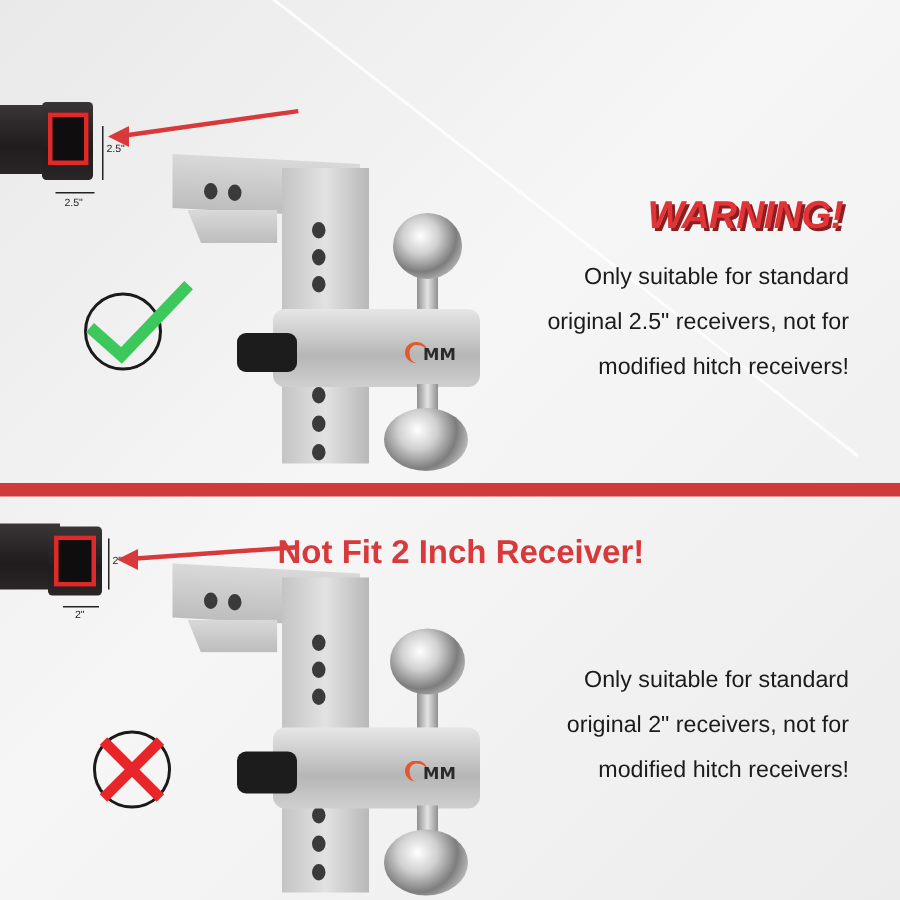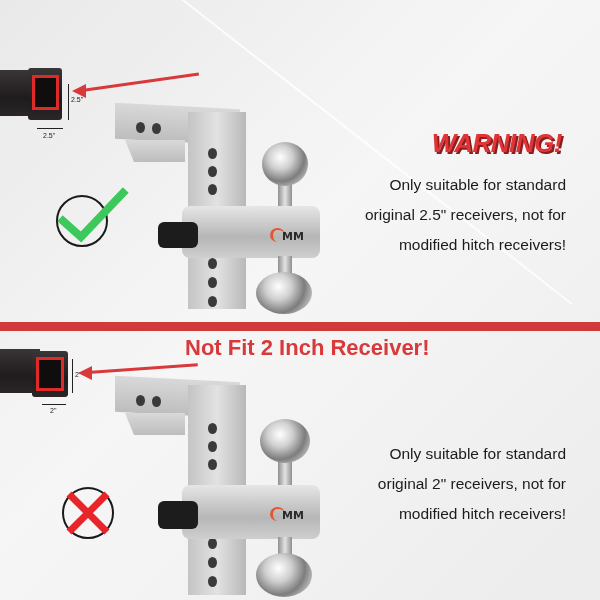--- a/index.html
+++ b/index.html
@@ -96,21 +96,21 @@
     <div class="tube" style="left:32px;top:2px;width:36px;height:46px;border-radius:3px;"></div>
     <div class="opening" style="left:36px;top:8px;width:28px;height:34px;"></div>
     <div class="dimline" style="left:72px;top:10px;width:1px;height:34px;"></div>
     <div class="dim" style="left:75px;top:22px;">2"</div>
     <div class="dimline" style="left:42px;top:55px;width:24px;height:1px;"></div>
     <div class="dim" style="left:50px;top:58px;">2"</div>
   </div>
 
   <div class="arrow" style="left:88px;top:40px;width:110px;transform:rotate(-4deg);transform-origin:left center;"></div>
   <div class="arrowhead" style="left:78px;top:35px;"></div>
-  <div class="headline" style="left:185px;top:4px;">Not Fit 2 Inch Receiver!</div>
+  <div class="headline" style="left:185px;top:24px;">Not Fit 2 Inch Receiver!</div>
 
   <div class="mount" style="left:110px;top:42px;width:230px;height:225px;">
     <div class="plate" style="left:5px;top:6px;width:125px;height:36px;transform:skewY(3deg);"></div>
     <div class="plate" style="left:15px;top:40px;width:60px;height:22px;clip-path:polygon(0 0,100% 0,100% 100%,15% 100%);"></div>
     <div class="hole" style="left:26px;top:22px;"></div>
     <div class="hole" style="left:42px;top:23px;"></div>
     <div class="shank" style="left:78px;top:12px;width:58px;height:210px;"></div>
     <div class="hole" style="left:98px;top:50px;"></div>
     <div class="hole" style="left:98px;top:68px;"></div>
     <div class="hole" style="left:98px;top:86px;"></div>

